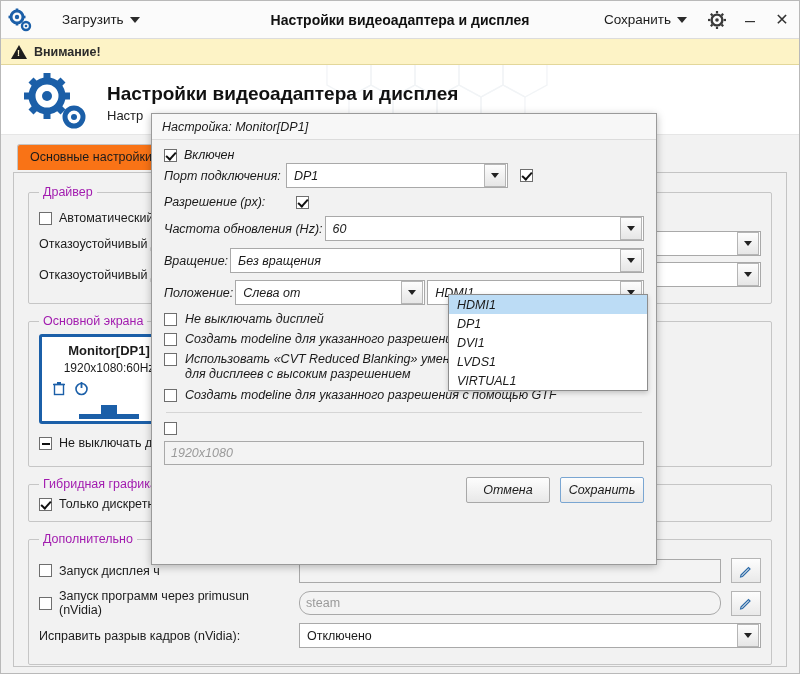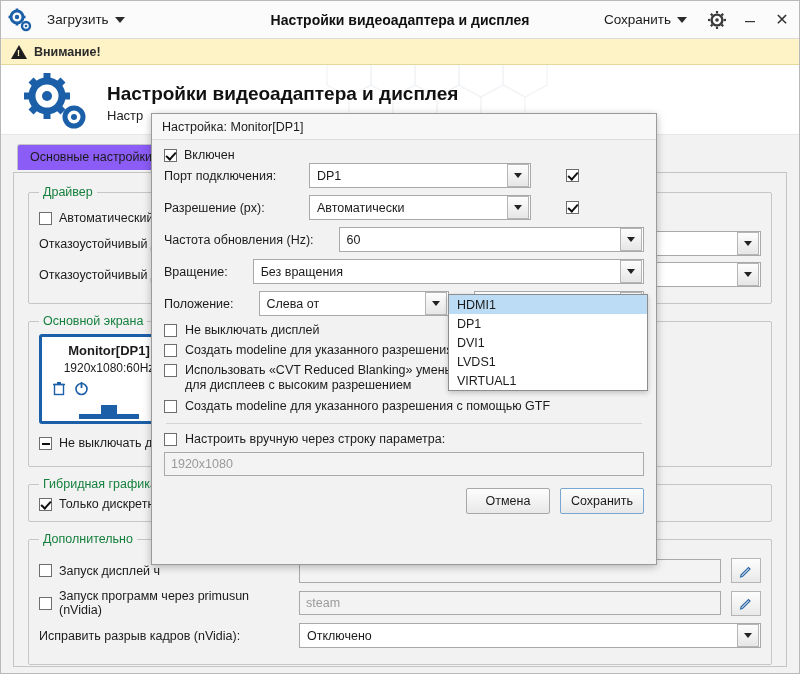--- a/index.html
+++ b/index.html
@@ -21,21 +21,21 @@
   }
   
   .titlebar {
     height: 38px; flex: 0 0 38px;
     background: #fbfbfb;
     border-bottom: 1px solid #dcdcdc;
     display: flex; align-items: center;
     padding: 0 6px;
     position: relative;
   }
-  .tb-left { display:flex; align-items:center; gap:6px; }
+  .tb-left { display:flex; align-items:center; gap:21px; }
   .tb-right { display:flex; align-items:center; gap:10px; margin-left:auto; }
   .app-icon { width:26px; height:26px; position:relative; }
   .app-icon svg { display:block; }
   .tb-btn {
     display:flex; align-items:center; gap:6px;
     padding: 4px 8px; border-radius:3px; cursor:default;
     font-size: 13.5px;
   }
   .caret { width:0;height:0;border-left:5px solid transparent;border-right:5px solid transparent;border-top:6px solid #2b2b2b; }
   .win-title {
@@ -66,34 +66,34 @@
     overflow:hidden;
   }
   .hex-bg { position:absolute; right:210px; top:-26px; opacity:.28; }
   .header h1 { font-size:19px; margin:0; font-weight:700; color:#111; }
   .header p { font-size:13px; margin:3px 0 0 0; color:#222; }
   .hdr-text { position:relative; z-index:2; }
   
   .content { flex:1 1 auto; position:relative; background:#f2f2f2; padding: 8px 12px 0 12px; }
   .tabs { display:flex; gap:0; margin-left:4px; position:relative; z-index:3; }
   .tab {
-    background:#8b5cf6; border:1px solid #c4c4c4; border-bottom:none;
+    background:#f97316; border:1px solid #c4c4c4; border-bottom:none;
     padding:5px 12px 6px 12px; font-size:12.5px;
     border-radius:3px 3px 0 0; position:relative; top:1px;
   }
   .panel {
     border:1px solid #c4c4c4; background:#f2f2f2;
     position:absolute; left:12px; right:12px; top:37px; bottom:6px;
     padding: 12px 14px;
   }
   fieldset {
     border:1px solid #c6c6c6; border-radius:2px;
     margin: 0 0 10px 0; padding: 6px 10px 10px 10px;
   }
-  legend { font-size:12.5px; padding:0 4px; color:#15803d; }
+  legend { font-size:12.5px; padding:0 4px; color:#a21caf; }
   .row { display:flex; align-items:center; gap:10px; margin: 6px 0; }
   .lbl { font-size:12.5px; }
   .chk { display:flex; align-items:center; gap:7px; font-size:12.5px; }
   .box {
     width:13px;height:13px;border:1px solid #6e6e6e;background:#fff;
     display:inline-block; position:relative; flex:0 0 13px;
   }
   .box.checked:after {
     content:""; position:absolute; left:3px; top:0px; width:4px; height:8px;
     border:solid #111; border-width:0 2px 2px 0; transform:rotate(42deg);
@@ -143,28 +143,28 @@
     position:absolute; right:-11px; top:-11px; width:0;height:0;
     border-left:11px solid transparent; border-right:11px solid transparent;
     border-bottom:19px solid #f5c518; transform:rotate(45deg);
   }
   
   .modal {
     position:absolute; left:150px; top:112px; width:506px; height:452px;
     background:#f2f2f2; border:1px solid #9a9a9a;
     box-shadow: 0 2px 8px rgba(0,0,0,.26);
     z-index: 50;
-    display:flex; flex-direction:column;
+    display:flex; flex-direction:column;font-style:italic;
   }
   .modal-title {
     height:26px; flex:0 0 26px; background:#f7f7f7; border-bottom:1px solid #dcdcdc;
     display:flex; align-items:center; padding:0 10px; font-size:12.5px;
   }
   .modal-body { padding: 8px 12px 10px 12px; position:relative; flex:1 1 auto; }
-  .mrow { display:flex; align-items:center; gap:25px; margin-bottom:7px; }
+  .mrow { display:flex; align-items:center; gap:2px; margin-bottom:7px; }
   .mlabel { font-size:12.5px; white-space:nowrap; }
   .sep { border-top:1px solid #d5d5d5; margin: 10px 2px 8px 2px; }
   .btnrow { display:flex; justify-content:flex-end; gap:10px; margin-top:12px;align-items:center; }
   .btn {
     min-width:84px; height:26px; background:linear-gradient(#fdfdfd,#e8e8e8);
     border:1px solid #a8a8a8; border-radius:2px;
     display:flex; align-items:center; justify-content:center; font-size:12.5px;
   }
   .btn.primary { border-color:#7aa6d2; }
   
@@ -368,38 +368,38 @@
           <span>Только дискретно</span>
         </label>
       </fieldset>
 
       <fieldset>
         <legend>Дополнительно</legend>
 
         <div class="row">
           <label class="chk" style="width:250px;">
             <span class="box"></span>
-            <span>Запуск дисплей ч</span>
+            <span>Запуск дисплея ч</span>
           </label>
           <div class="inp disabled" style="flex:1;">
             <span></span>
           </div>
           <div class="edit-btn">
             <svg width="14" height="14" viewBox="0 0 14 14">
                 <path d="M2 11 L9.5 3.5 L11 5 L3.5 12.5 L1.6 12.9 Z" fill="none" stroke="#2b6aa8" stroke-width="1.2"></path>
               </svg>
           </div>
         </div>
 
         <div class="row">
           <label class="chk" style="width:250px;">
             <span class="box"></span>
             <span>Запуск программ через primusun (nVidia)</span>
           </label>
-          <div class="inp disabled" style="flex:1;">
+          <div class="inp disabled" style="flex:1;border-radius:11px;">
             <span class="muted">steam</span>
           </div>
           <div class="edit-btn">
             <svg width="14" height="14" viewBox="0 0 14 14">
                 <path d="M2 11 L9.5 3.5 L11 5 L3.5 12.5 L1.6 12.9 Z" fill="none" stroke="#2b6aa8" stroke-width="1.2"></path>
               </svg>
           </div>
         </div>
 
         <div class="row">
@@ -434,26 +434,20 @@
               <span class="arrow-dn"></span>
             </span>
         </div>
         <label class="chk" style="margin-left:10px;">
           <span class="box checked"></span>
         </label>
       </div>
 
       <div class="mrow">
         <span class="mlabel" style="width:120px;">Разрешение (px):</span>
-        <div class="combo" style="width:222px;">
-          <span>Автоматически</span>
-          <span class="arrow-btn">
-              <span class="arrow-dn"></span>
-            </span>
-        </div>
         <label class="chk" style="margin-left:10px;">
           <span class="box checked"></span>
         </label>
       </div>
 
       <div class="mrow">
         <span class="mlabel">Частота обновления (Hz):</span>
         <div class="combo" style="flex:1;">
           <span>60</span>
           <span class="arrow-btn">
@@ -506,21 +500,20 @@
 
       <label class="ck-line">
         <span class="box"></span>
         <span>Создать modeline для указанного разрешения с помощью GTF</span>
       </label>
 
       <div class="sep"></div>
 
       <label class="ck-line">
         <span class="box"></span>
-        <span>Настроить вручную через строку параметра:</span>
       </label>
 
       <div class="inp disabled" style="margin-top:4px;">
         <span class="muted">1920x1080</span>
       </div>
 
       <div class="btnrow">
         <div class="btn">
           <span>Отмена</span>
         </div>

